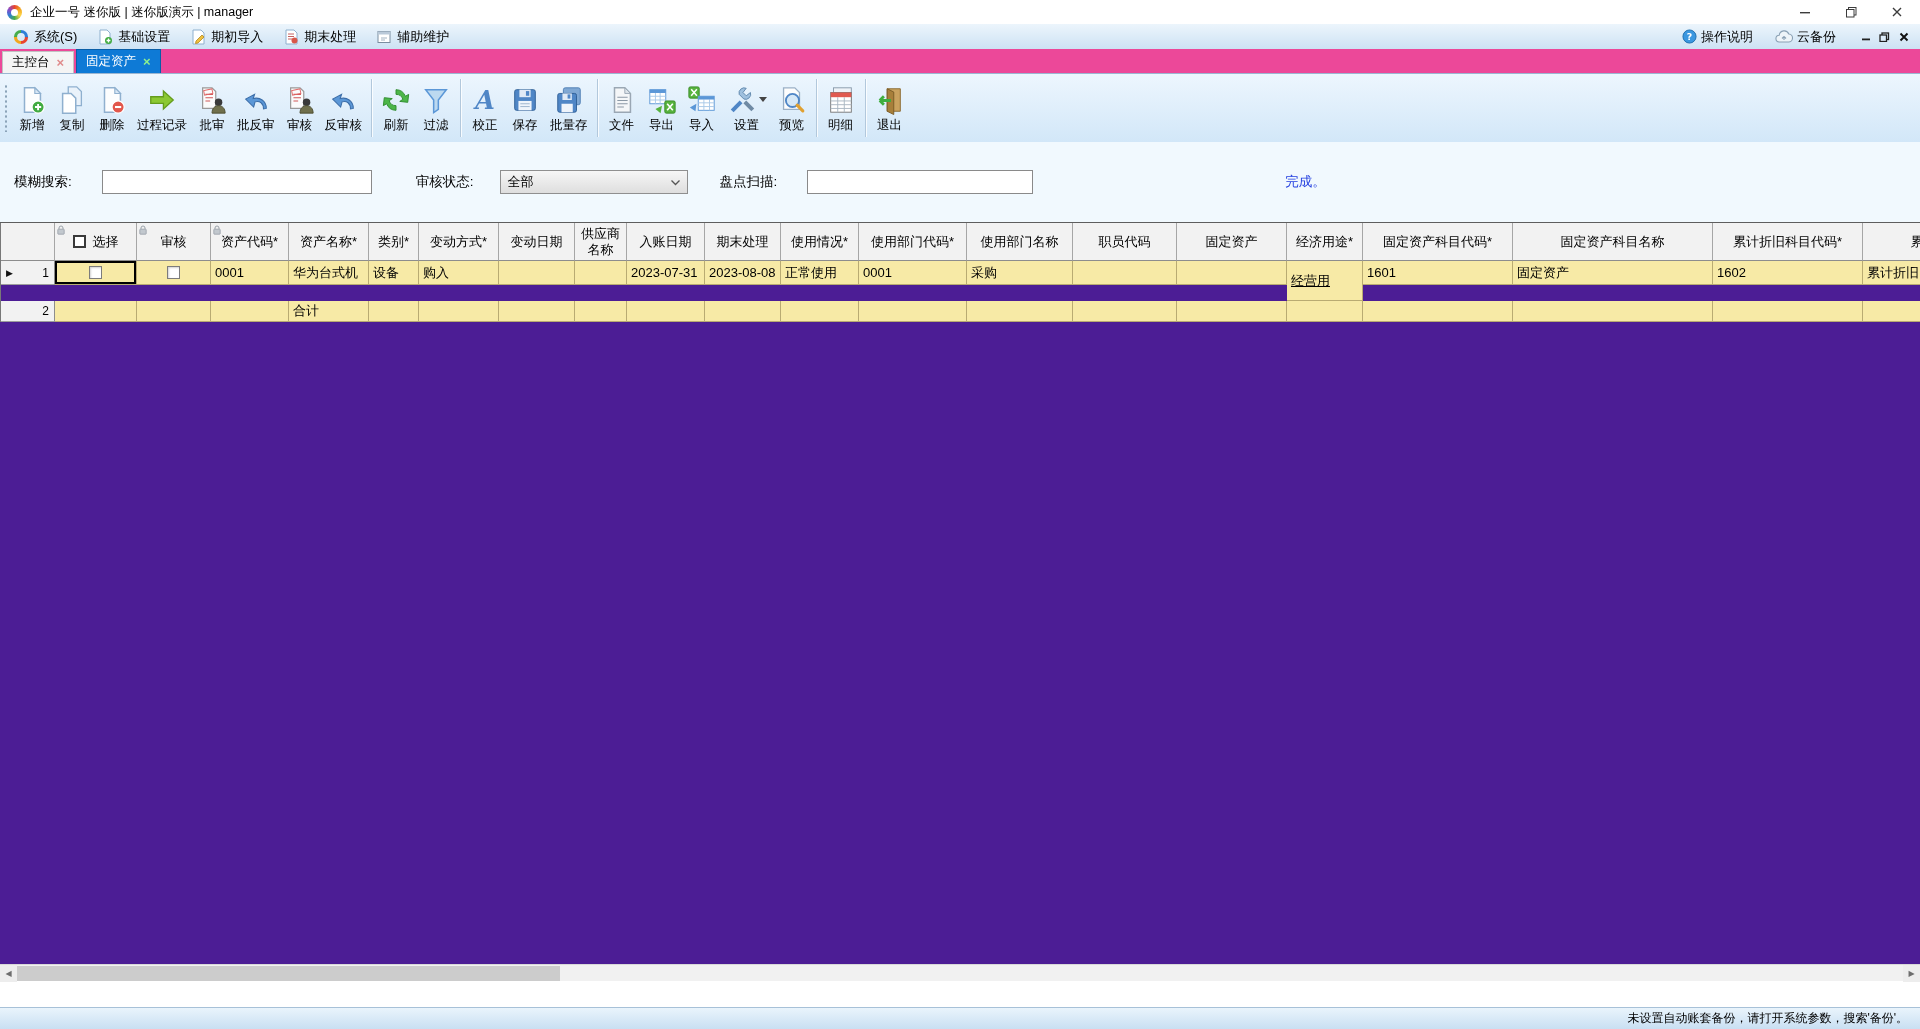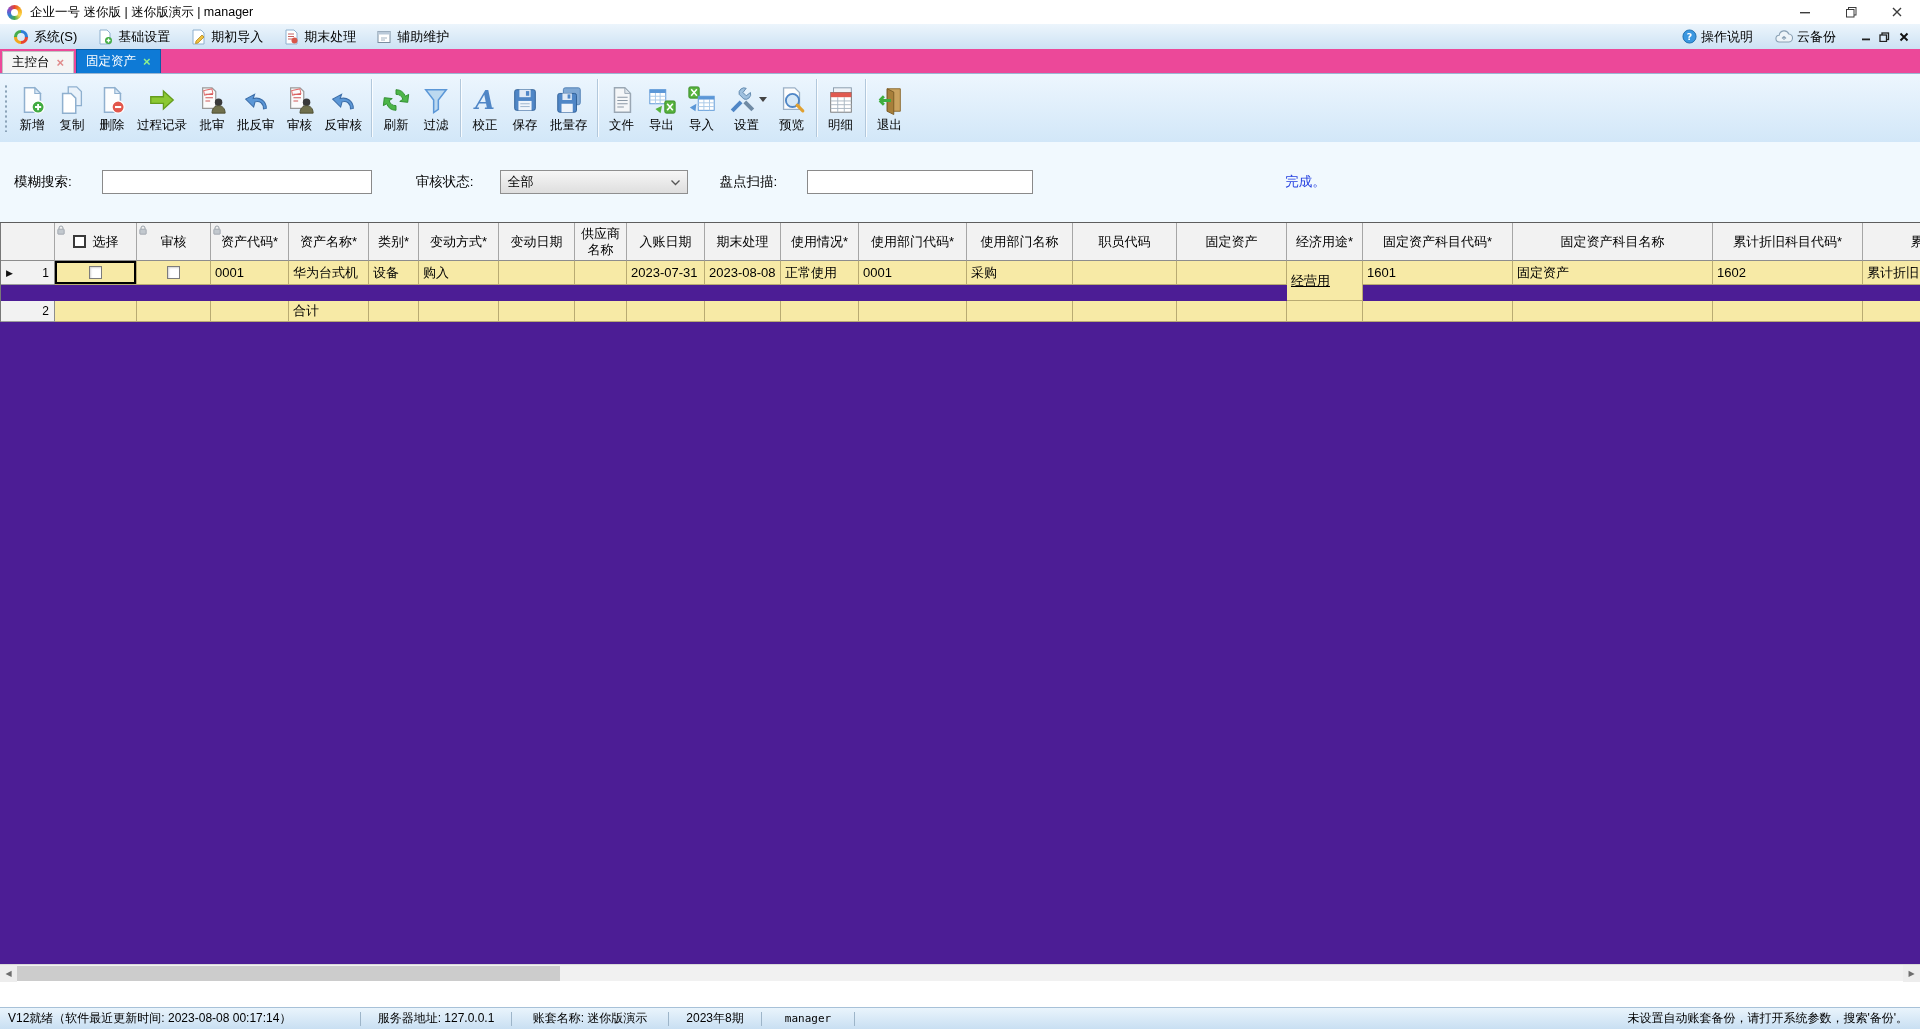--- a/index.html
+++ b/index.html
@@ -635,26 +635,14 @@
 
 <div class="hscroll">
   <div class="sb-arrow left">◀</div>
   <div class="sb-thumb"></div>
   <div class="sb-arrow right">▶</div>
 </div>
 
 <div class="gap-strip"></div>
 
 <div class="statusbar">
-  <div id="status-items" style="display:flex;align-items:center;height:100%;">
-      <div class="sb-item" style="min-width: 360px; text-align: left;">V12就绪（软件最近更新时间: 2023-08-08 00:17:14）</div>
-      <div class="sb-sep"></div>
-      <div class="sb-item" style="min-width: 150px; text-align: center;">服务器地址: 127.0.0.1</div>
-      <div class="sb-sep"></div>
-      <div class="sb-item" style="min-width: 156px; text-align: center;">账套名称: 迷你版演示</div>
-      <div class="sb-sep"></div>
-      <div class="sb-item" style="min-width: 92px; text-align: center;">2023年8期</div>
-      <div class="sb-sep"></div>
-      <div class="sb-item mono" style="min-width: 92px; text-align: center;">manager</div>
-      <div class="sb-sep"></div>
-    </div>
   <div class="sb-right">未设置自动账套备份，请打开系统参数，搜索'备份'。</div>
 </div>
 
 </body></html>

